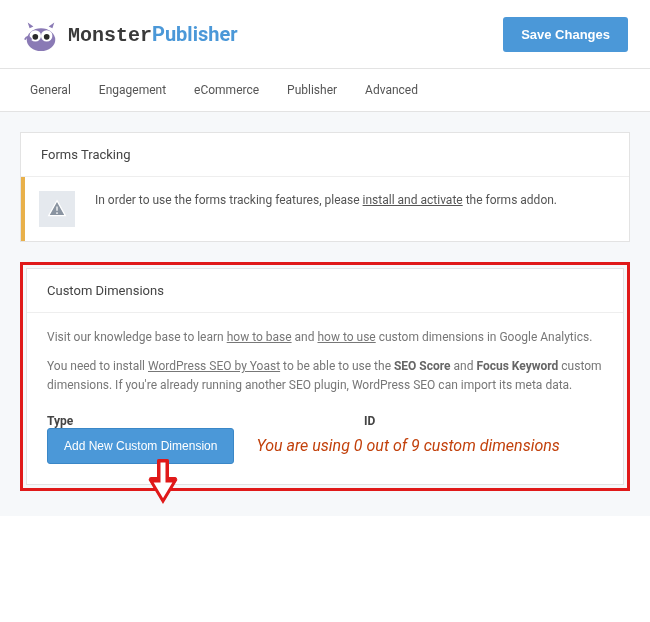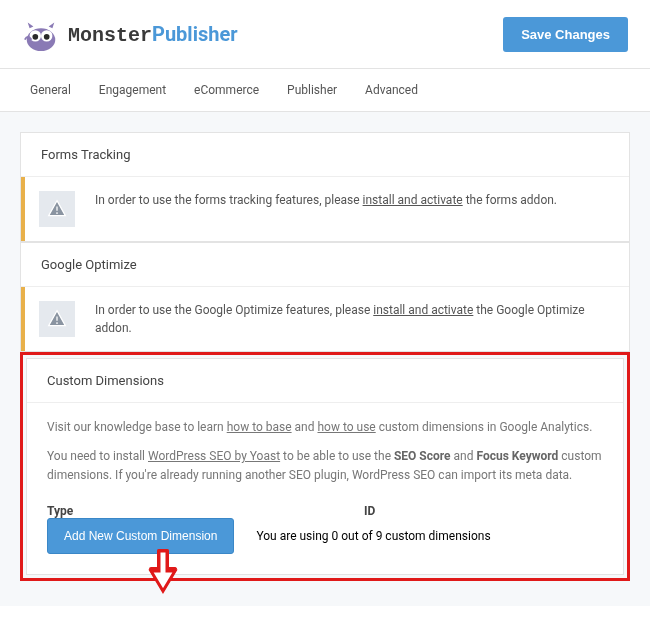--- a/index.html
+++ b/index.html
@@ -68,20 +68,21 @@
       height: 3px;
       background: #4b98d8;
     }
     .content {
       background: #f6f8fa;
       padding: 20px 20px 25px;
     }
     .panel {
       background: #fff;
       border: 1px solid #e3e3e3;
+      margin-bottom: 20px;
     }
     .panel-header {
       padding: 14px 20px;
       font-size: 13px;
       color: #444;
       border-bottom: 1px solid #eee;
     }
     .notice {
       display: flex;
       padding: 14px 20px 14px 14px;
@@ -140,22 +141,23 @@
     .btn-add {
       background: #4b98d8;
       color: #fff;
       border: 1px solid #3a87c7;
       padding: 10px 16px;
       border-radius: 3px;
       font-size: 12px;
       cursor: pointer;
     }
     .usage-text {
-      font-size: 12px;
-      color: #000000;
+      font-size: 16px;
+      font-style: italic;
+      color: #c2410c;
     }
     .arrow {
       position: absolute;
       left: 120px;
       top: 194px;
       pointer-events: none;
     }
   </style>
 </head>
 <body>
@@ -196,33 +198,20 @@
         <svg viewBox="0 0 24 24">
             <path d="M12 2 L22 20 L2 20 Z M12 9 L12 14 M12 16 L12 18" fill="#8a94a1" stroke="#fff" stroke-width="1.5"></path>
           </svg>
       </div>
       <div class="notice-text">
         <span>In order to use the forms tracking features, please </span><span class="ul">install and activate</span><span> the forms addon.</span>
       </div>
     </div>
   </div>
 
-  <div class="panel">
-    <div class="panel-header">Google Optimize</div>
-    <div class="notice">
-      <div class="notice-icon">
-        <svg viewBox="0 0 24 24">
-            <path d="M12 2 L22 20 L2 20 Z M12 9 L12 14 M12 16 L12 18" fill="#8a94a1" stroke="#fff" stroke-width="1.5"></path>
-          </svg>
-      </div>
-      <div class="notice-text">
-        <span>In order to use the Google Optimize features, please </span><span class="ul">install and activate</span><span> the Google Optimize addon.</span>
-      </div>
-    </div>
-  </div>
 
   <div class="highlight-box">
     <div class="panel" style="margin-bottom:0">
       <div class="panel-header">Custom Dimensions</div>
       <div class="cd-body">
         <p>
           <span>Visit our knowledge base to learn </span><span class="ul">how to base</span><span> and </span><span class="ul">how to use</span><span> custom dimensions in Google Analytics.</span>
         </p>
         <p>
           <span>You need to install </span><span class="ul">WordPress SEO by Yoast</span><span> to be able to use the </span><b>SEO Score</b><span> and </span><b>Focus Keyword</b><span> custom dimensions. If you're already running another SEO plugin, WordPress SEO can import its meta data.</span>

